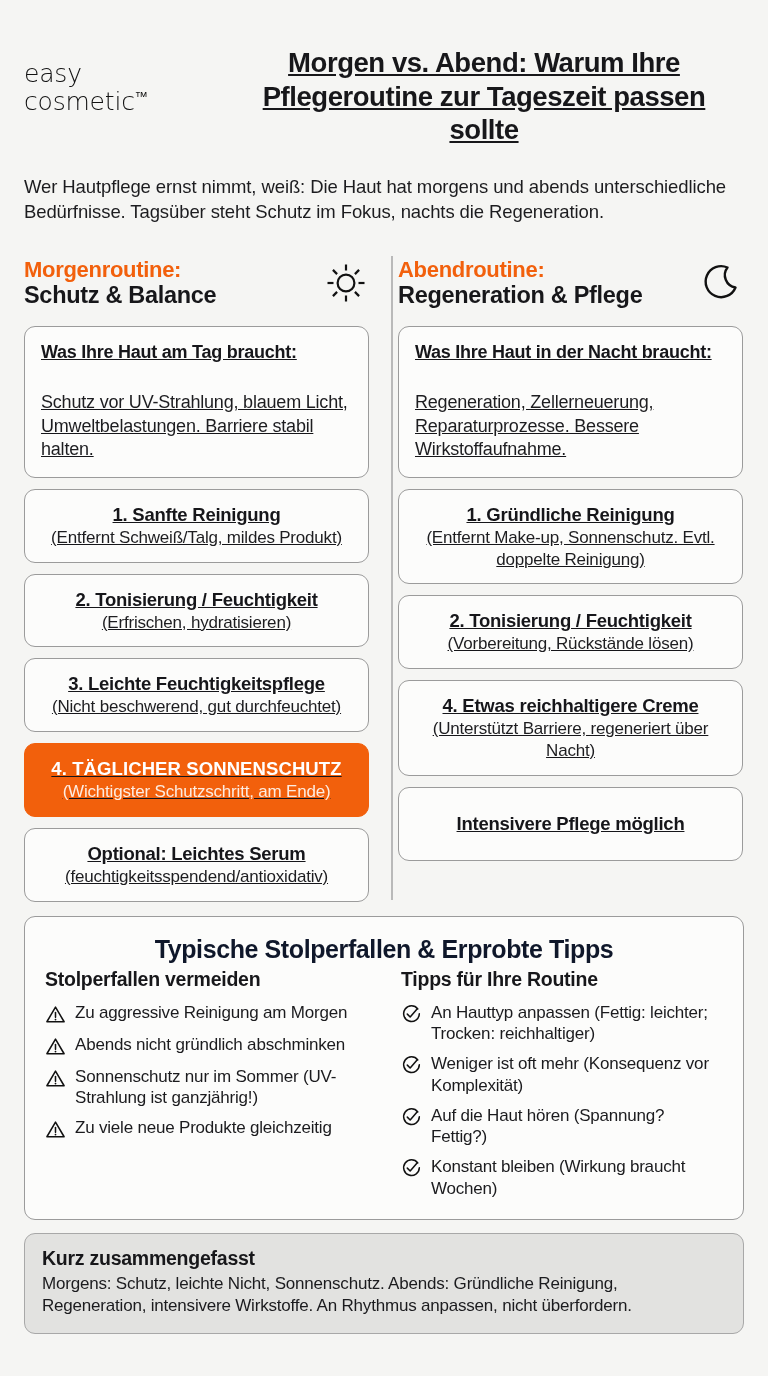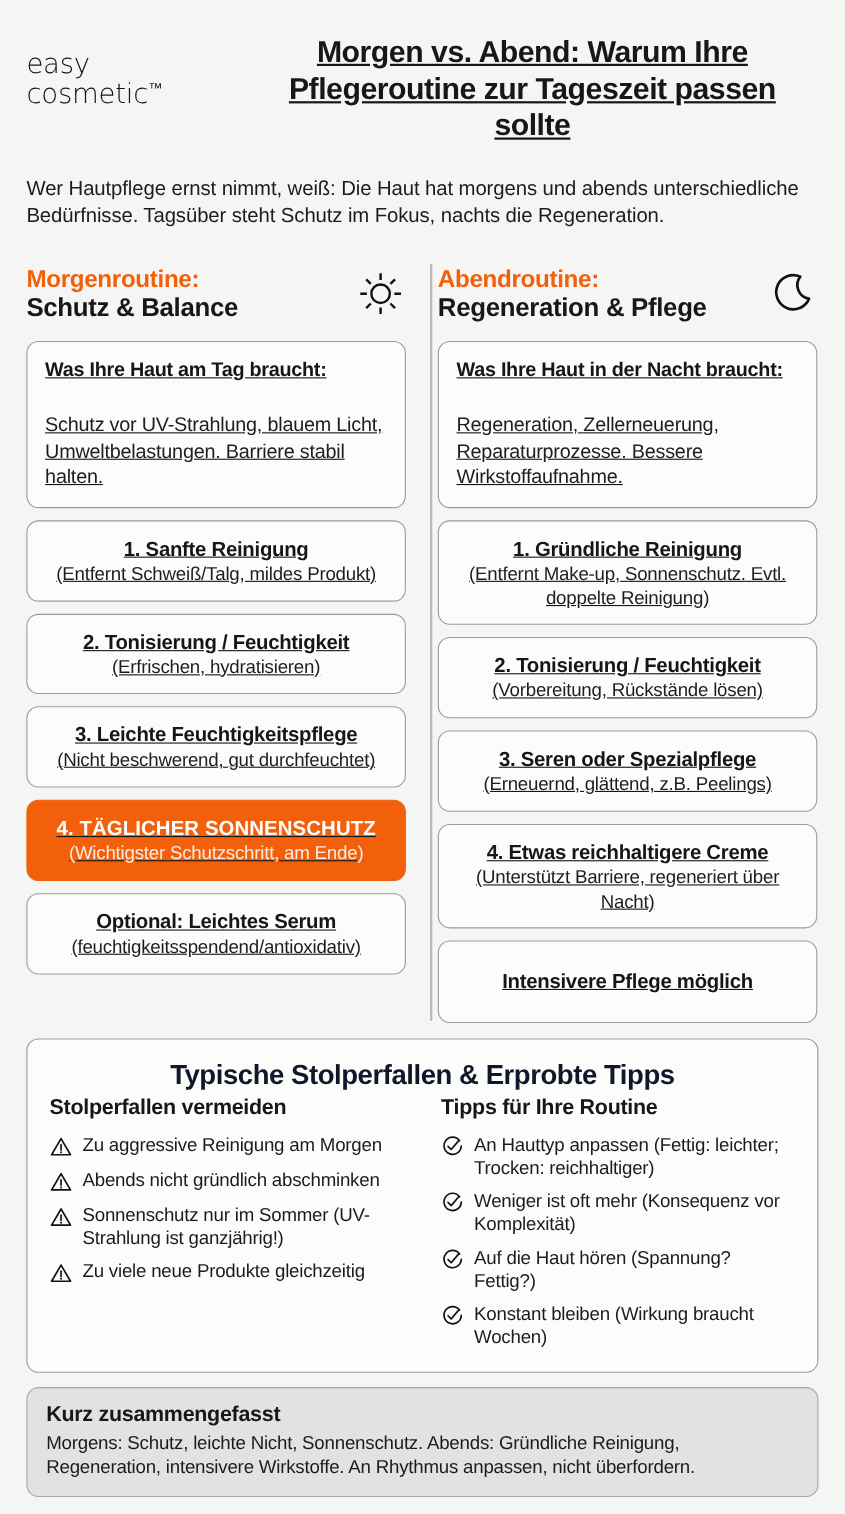--- a/index.html
+++ b/index.html
@@ -4,21 +4,21 @@
 <style>
   * { margin:0; padding:0; box-sizing:border-box; }
   html,body { width:768px; height:1376px; }
   body{
     background:#f5f5f3;
     font-family:"Liberation Sans", sans-serif;
     color:#16161a;
     -webkit-font-smoothing:antialiased;
     overflow:hidden;
   }
-  .page{ width:768px; height:1376px; position:relative; padding:0 24px; }
+  .page{ width:768px; height:1376px; position:relative; padding:16px 24px; }
 
   
   .header{ display:flex; align-items:flex-start; padding-top:30px; gap:14px; }
   .logo{
     width:190px; flex:0 0 190px; padding-top:14px;
     font-family:"DejaVu Sans", sans-serif;
     font-weight:300; font-size:25px; line-height:1.12; letter-spacing:-0.2px;
     color:#121212;
   }
   .logo .tm{ font-size:13px; vertical-align:super; letter-spacing:0; }
@@ -174,24 +174,20 @@
         </div>
         <div class="card">
           <div class="t">1. Gründliche Reinigung</div>
           <div class="s">(Entfernt Make-up, Sonnenschutz. Evtl. doppelte Reinigung)</div>
         </div>
         <div class="card">
           <div class="t">2. Tonisierung / Feuchtigkeit</div>
           <div class="s">(Vorbereitung, Rückstände lösen)</div>
         </div>
         <div class="card">
-          <div class="t">3. Seren oder Spezialpflege</div>
-          <div class="s">(Erneuernd, glättend, z.B. Peelings)</div>
-        </div>
-        <div class="card">
           <div class="t">4. Etwas reichhaltigere Creme</div>
           <div class="s">(Unterstützt Barriere, regeneriert über Nacht)</div>
         </div>
         <div class="card plain">
           <div class="t">Intensivere Pflege möglich</div>
         </div>
       </div>
     </div>
   </div>
 

